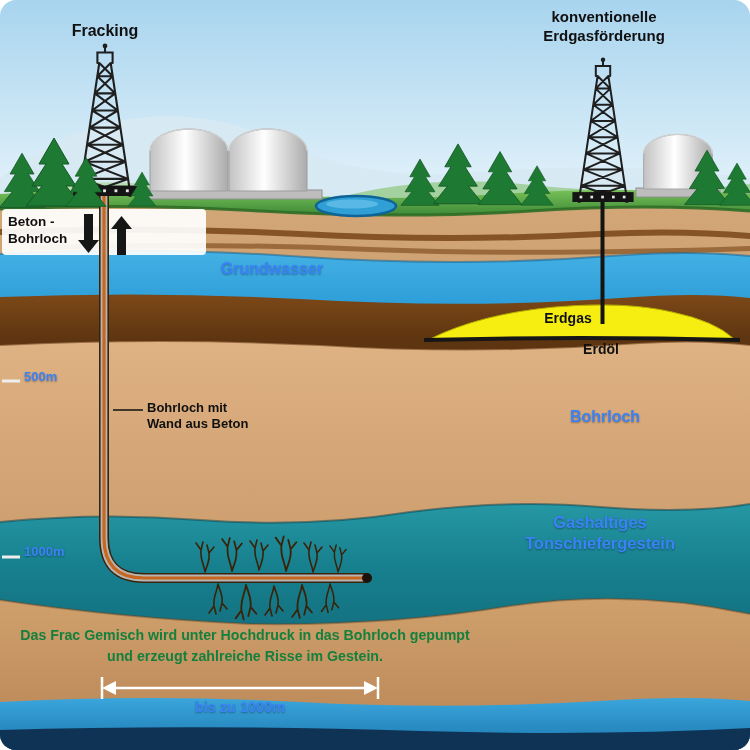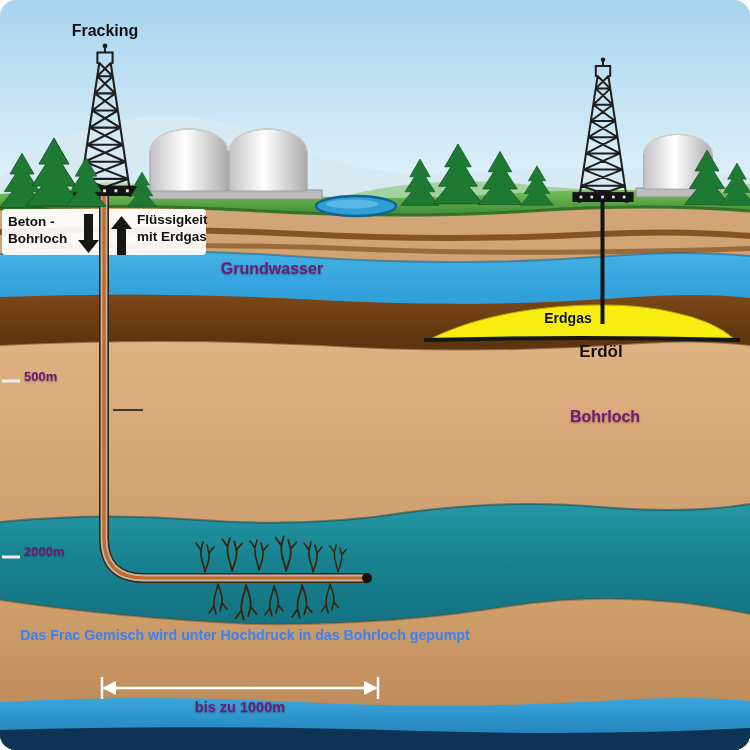--- a/index.html
+++ b/index.html
@@ -1,23 +1,23 @@
 <!DOCTYPE html>
 <html><head>
 <meta charset="utf-8">
 <style>
   html,body{margin:0;padding:0;background:#fff;}
   .stage{position:relative;width:750px;height:750px;overflow:hidden;
          font-family:"Liberation Sans",sans-serif;border-radius:16px;}
   .stage svg{position:absolute;left:0;top:0;}
   .lbl{position:absolute;font-weight:bold;white-space:nowrap;line-height:1.25;}
   .center{transform:translateX(-50%);text-align:center;}
-  .white{color:#701a75;text-shadow:0 1px 2px rgba(0,0,0,.35);}
+  .white{color:#3b82f6;text-shadow:0 1px 2px rgba(0,0,0,.35);}
   .black{color:#101010;}
-  .navy{color:#3b82f6;}
+  .navy{color:#15803d;}
   .lbl span{display:block;}
 </style>
 </head>
 <body>
 
 <div class="stage">
 
 <svg width="750" height="750" viewBox="0 0 750 750">
   <defs>
     <linearGradient id="gSky" x1="0" y1="0" x2="0" y2="1">
@@ -204,45 +204,54 @@
     <line x1="114" y1="688" x2="366" y2="688"></line>
     <line x1="102" y1="677" x2="102" y2="699"></line>
     <line x1="378" y1="677" x2="378" y2="699"></line>
     <polygon points="102,688 116,681 116,695" stroke="none"></polygon>
     <polygon points="378,688 364,681 364,695" stroke="none"></polygon>
   </g>
 </svg>
 
 <div class="lbl black center" style="left:105px;top:21px;font-size:16px">Fracking</div>
 
+<div class="lbl black center" style="left:604px;top:8px;font-size:15px">
+  <span>konventionelle</span>
+  <span>Erdgasförderung</span>
+</div>
 
 <div class="lbl black" style="left:8px;top:214px;font-size:13.5px">
   <span>Beton -</span>
   <span>Bohrloch</span>
 </div>
 
-<div class="lbl black" style="left:137px;top:212px;font-size:13.5px">
-  <span>Flüssigkeit</span>
-  <span>mit Erdgas</span>
-</div>
 
 <div class="lbl white center" style="left:272px;top:259px;font-size:16px">Grundwasser</div>
 
 
 <div class="lbl black center" style="left:568px;top:310px;font-size:14px">Erdgas</div>
 
-<div class="lbl black center" style="left:601px;top:341px;font-size:17px">Erdöl</div>
+<div class="lbl black center" style="left:601px;top:341px;font-size:14px">Erdöl</div>
 
 <div class="lbl white" style="left:24px;top:369px;font-size:13px">500m</div>
 
+<div class="lbl black" style="left:147px;top:400px;font-size:13px">
+  <span>Bohrloch mit</span>
+  <span>Wand aus Beton</span>
+</div>
 
 <div class="lbl white center" style="left:605px;top:407px;font-size:16px">Bohrloch</div>
 
-
-<div class="lbl white" style="left:24px;top:544px;font-size:13px">2000m</div>
+<div class="lbl white center" style="left:600px;top:512px;font-size:16.5px">
+  <span>Gashaltiges</span>
+  <span>Tonschiefergestein</span>
+</div>
+
+<div class="lbl white" style="left:24px;top:544px;font-size:13px">1000m</div>
 
 <div class="lbl navy center" style="left:245px;top:625px;font-size:14.2px;line-height:1.45">
   <span>Das Frac Gemisch wird unter Hochdruck in das Bohrloch gepumpt</span>
+  <span>und erzeugt zahlreiche Risse im Gestein.</span>
 </div>
 
 <div class="lbl white center" style="left:240px;top:698px;font-size:14.5px">bis zu 1000m</div>
 
 </div>
 
 </body></html>

